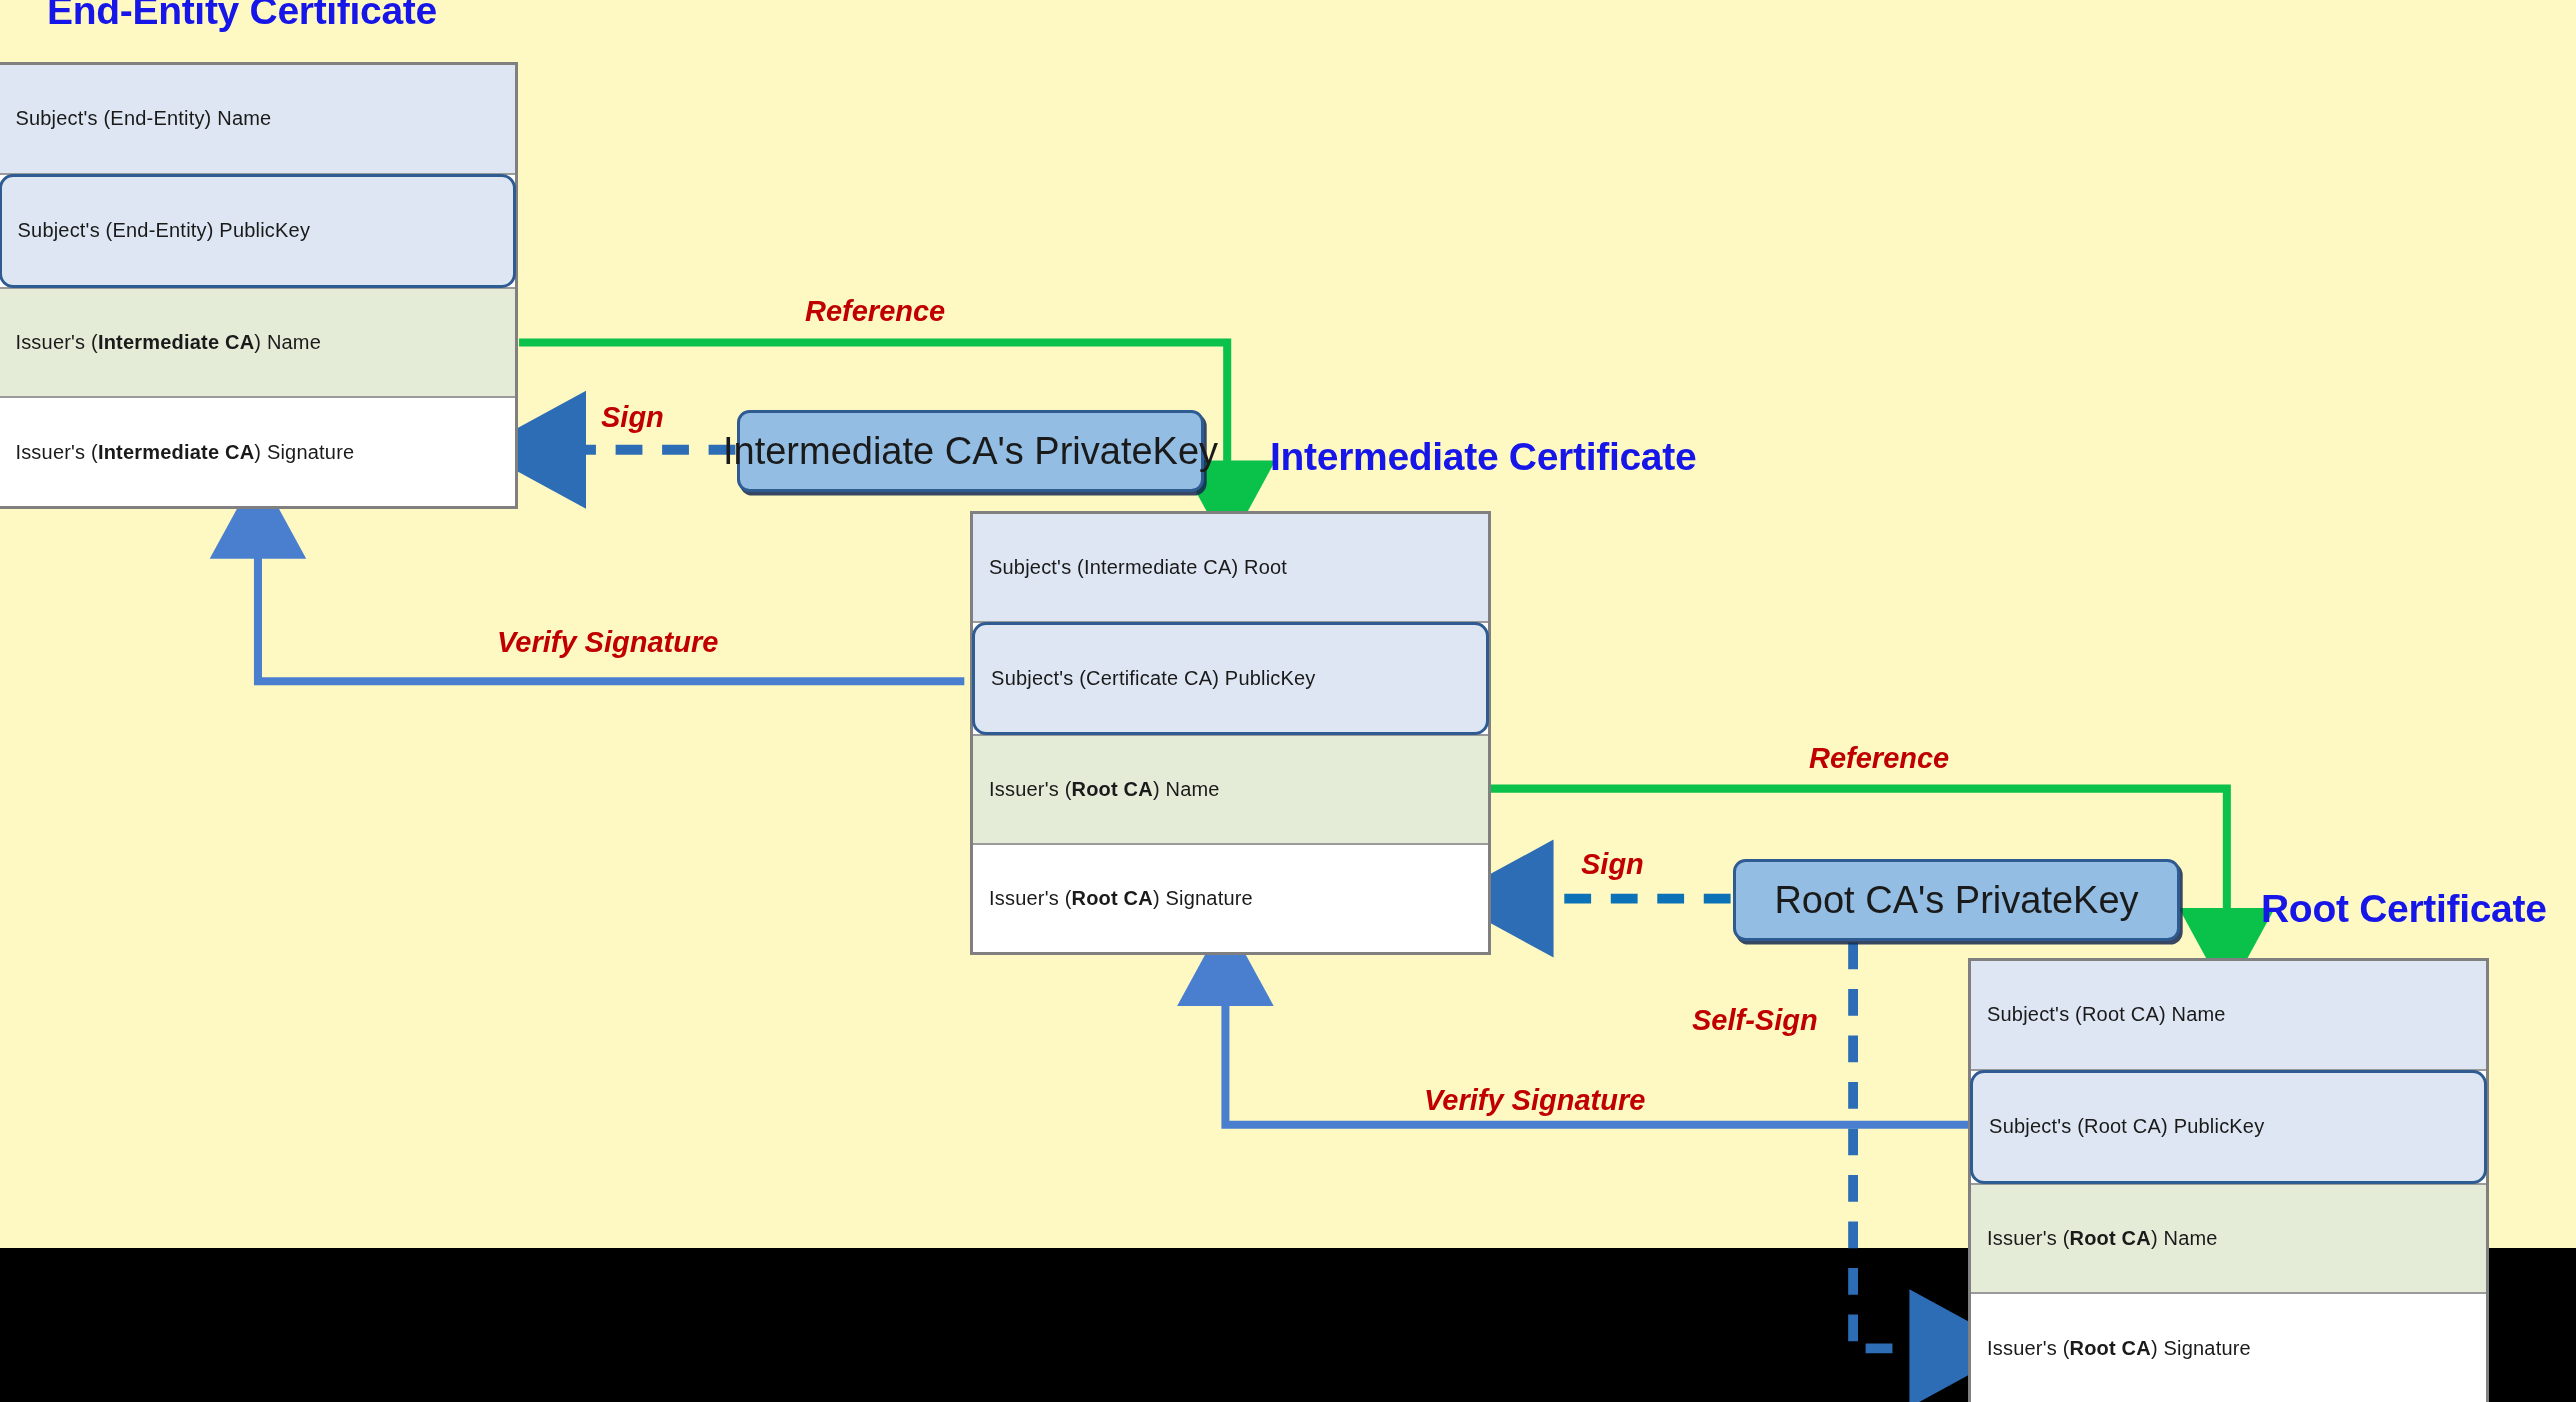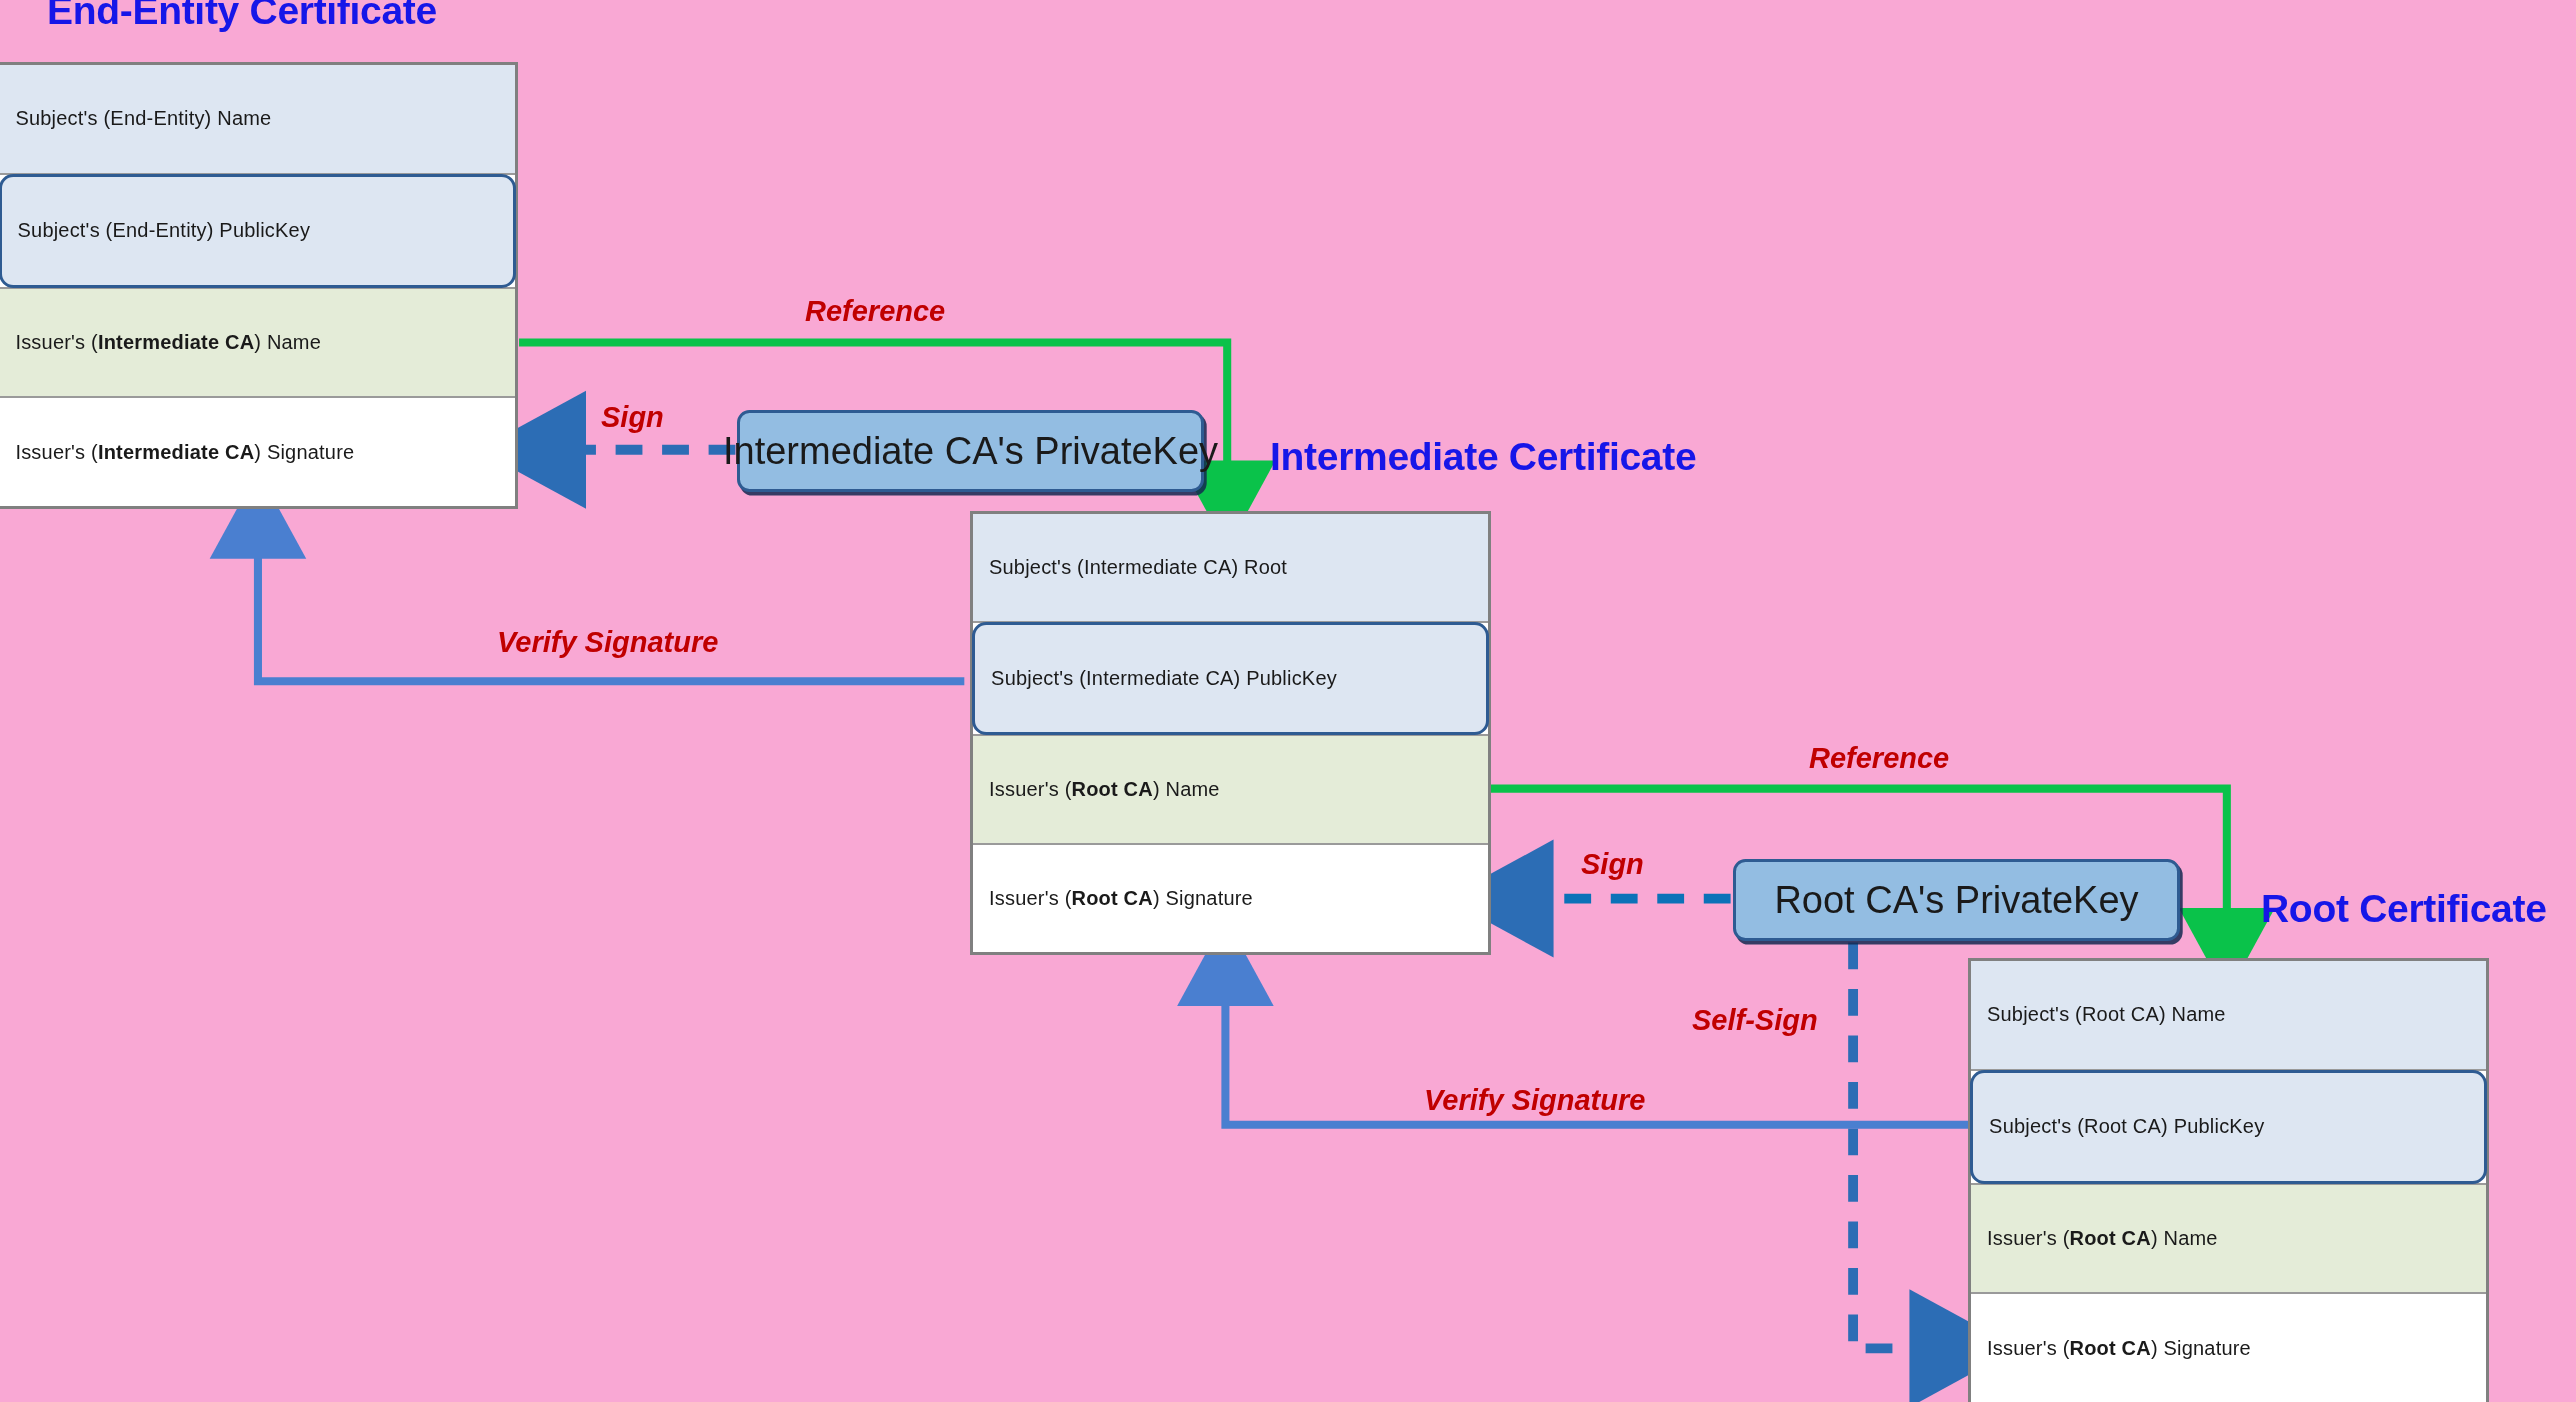--- a/index.html
+++ b/index.html
@@ -6,22 +6,22 @@
   html, body {
     margin: 0; padding: 0;
     background: #000000;
     width: 2576px; height: 1402px;
     overflow: hidden;
     font-family: "Liberation Sans", sans-serif;
   }
   #stage {
     position: relative;
     width: 2576px;
-    height: 1402px;
-    background: #f9a8d4;
+    height: 1248px;
+    background: #fef9c3;
   }
   svg.layer {
     position: absolute;
     left: 0; top: 0;
     width: 2576px; height: 1402px;
     pointer-events: none;
   }
 
   
   .cert {
@@ -153,21 +153,21 @@
         <b>Intermediate CA</b>
         <span>) Signature</span>
     </div>
   </div>
 
   <div class="cert" style="left:970px; top:511px; width:521px; height:444px;">
     <div class="cert-row row-name">
       <span>Subject's (Intermediate CA) Root</span>
     </div>
     <div class="cert-row row-pubkey">
-      <span>Subject's (Intermediate CA) PublicKey</span>
+      <span>Subject's (Certificate CA) PublicKey</span>
     </div>
     <div class="cert-row row-issuer">
       <span>Issuer's (</span>
         <b>Root CA</b>
         <span>) Name</span>
     </div>
     <div class="cert-row row-sig">
       <span>Issuer's (</span>
         <b>Root CA</b>
         <span>) Signature</span>

